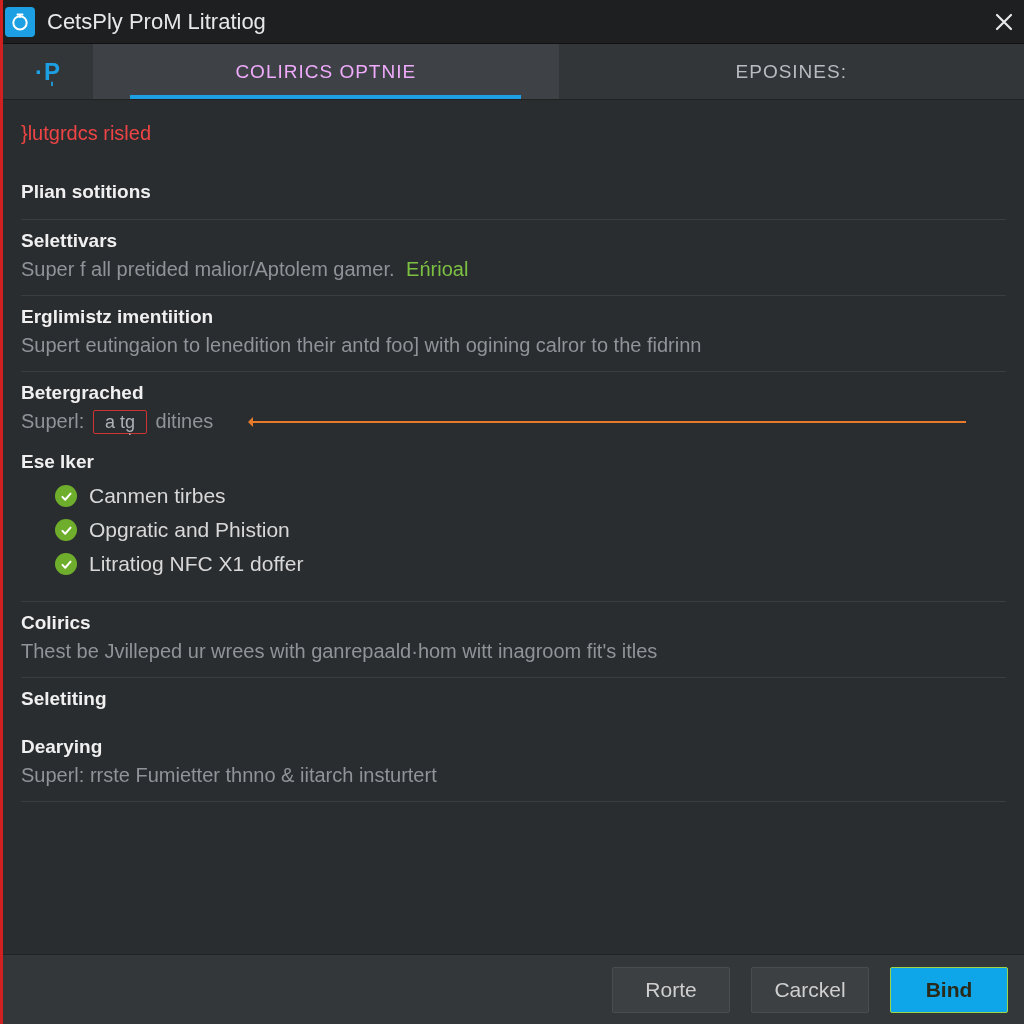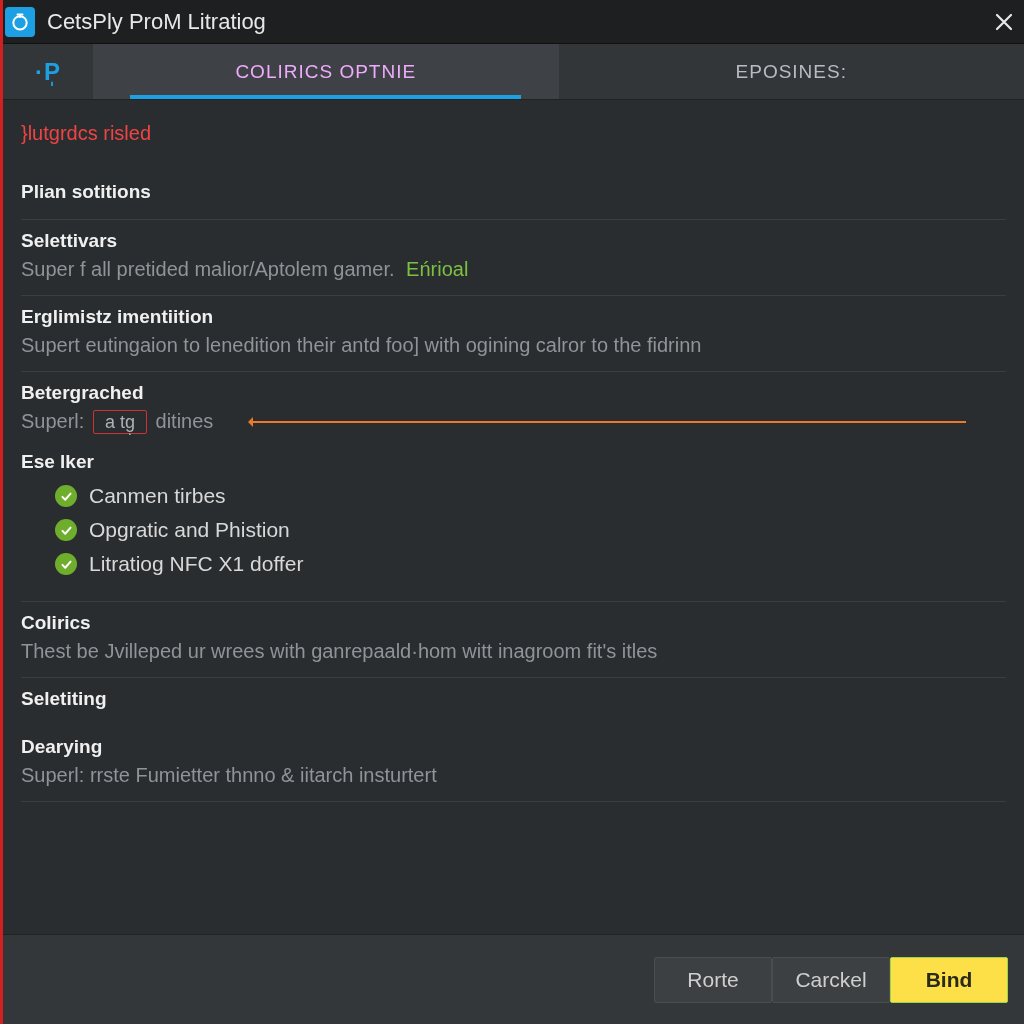--- a/index.html
+++ b/index.html
@@ -164,46 +164,46 @@
     width: 22px; height: 22px;
     background: #6fae2d;
     border-radius: 50%;
     display: flex; align-items: center; justify-content: center;
     flex: 0 0 22px;
   }
   .chk svg { width: 13px; height: 13px; fill: #fff; }
 
   
   .footer {
-    height: 90px;
+    height: 70px;
     background: #34373a;
     border-top: 1px solid #222;
     display: flex;
     align-items: center;
     justify-content: flex-end;
-    gap: 0;
+    gap: 21px;
     padding: 9px 16px;
   }
   .btn {
     min-width: 118px;
     height: 46px;
     display: flex;
     align-items: center;
     justify-content: center;
     font-size: 21px;
     cursor: pointer;
     border-radius: 2px;
   }
   .btn.secondary {
     background: #3d4043;
     color: #cfcfcf;
     border: 1px solid #4a4d50;
   }
   .btn.primary {
-    background: #fde047;
+    background: #0ea5e9;
     color: #2a2a1a;
     font-weight: 600;
     border: 1px solid #9ad648;
     text-align: center;
   }
 </style>
 </head>
 <body>
 
 <div class="window">

